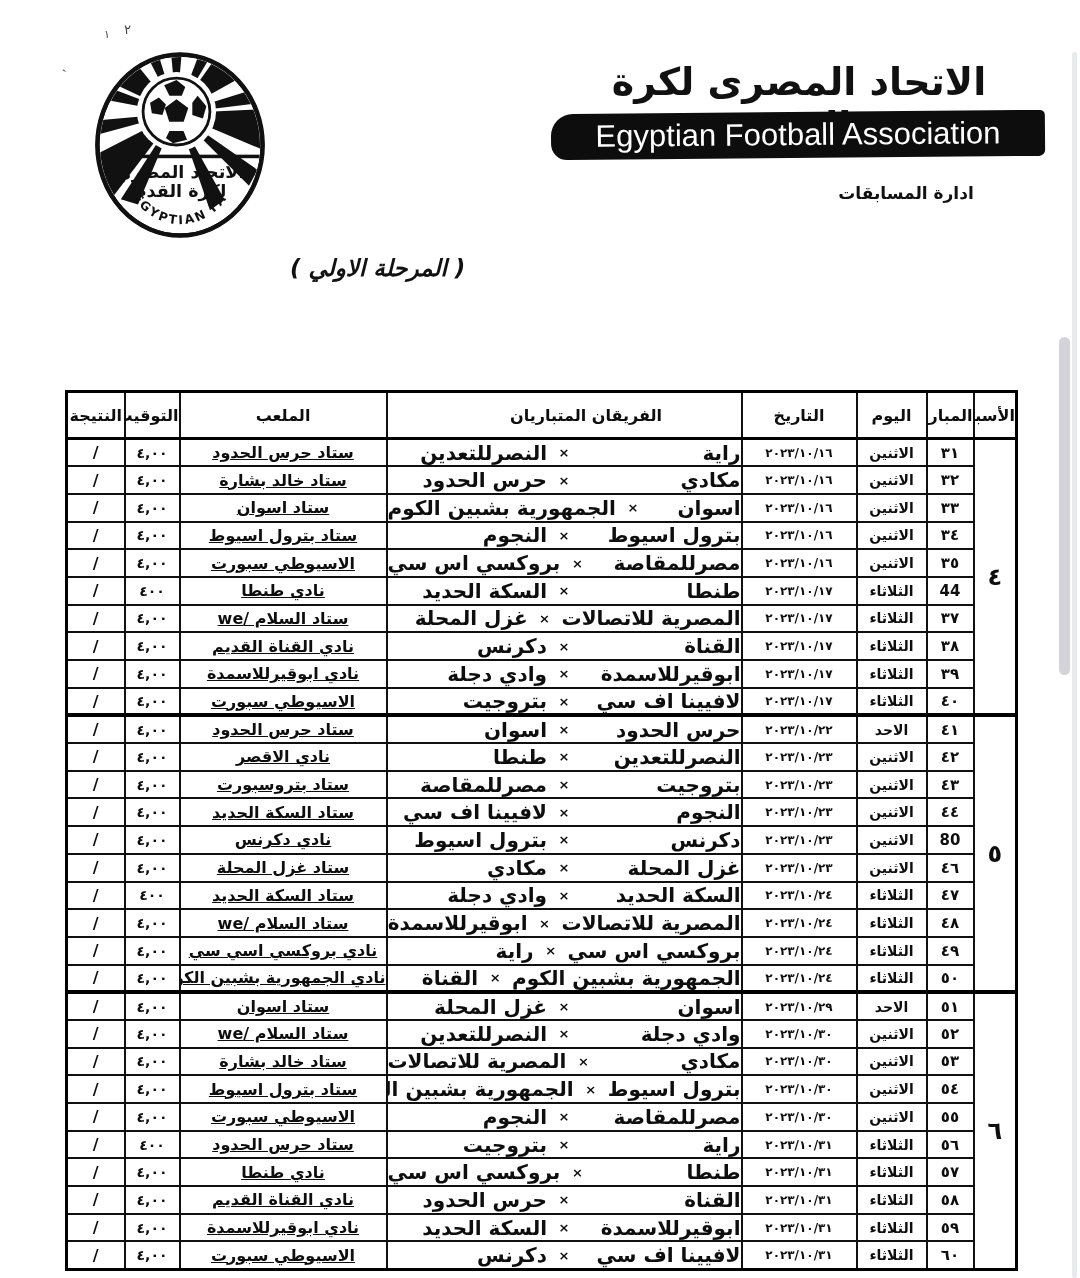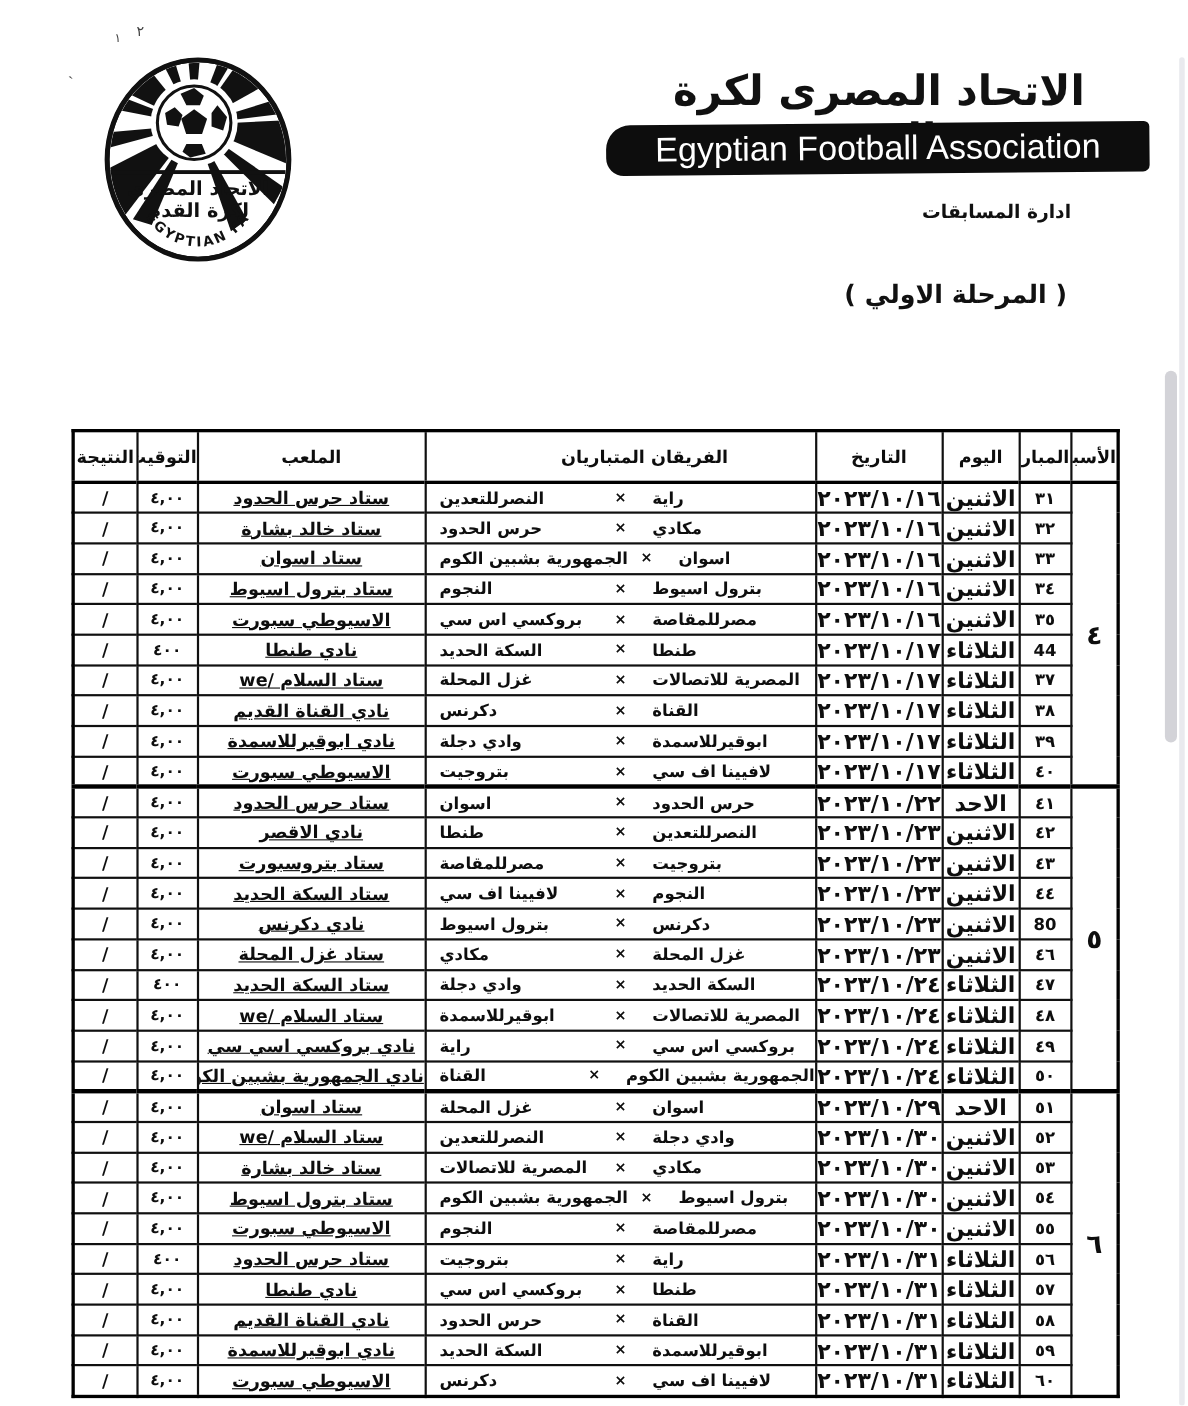--- a/index.html
+++ b/index.html
@@ -9,45 +9,45 @@
   .logo{position:absolute;left:92px;top:50px;width:176px;height:190px;}
   .efa-title{position:absolute;top:60px;left:556px;width:486px;text-align:center;
              font-size:38px;font-weight:bold;direction:rtl;letter-spacing:0px;}
   .efa-banner{position:absolute;top:112px;left:551px;width:494px;height:46px;background:#0d0d0d;
               color:#fff;border-radius:22px 5px 6px 16px;display:flex;align-items:center;justify-content:center;
               font-family:"Liberation Sans",sans-serif;font-size:31px;transform:rotate(-0.5deg);}
   .dept{position:absolute;top:183px;left:838px;width:136px;text-align:center;direction:rtl;
         font-size:17px;font-weight:bold;}
   .sub1{position:absolute;top:194px;left:290px;width:680px;text-align:center;direction:rtl;
         font-size:25px;font-weight:bold;}
-  .sub2{position:absolute;top:255px;left:290px;width:680px;text-align:right;direction:rtl;
-        font-size:23px;font-weight:bold;}
+  .sub2{position:absolute;top:255px;left:290px;width:680px;text-align:left;direction:rtl;
+        font-size:23px;font-weight:bold;font-style:italic;}
   .sub3{position:absolute;top:298px;left:290px;width:680px;text-align:center;direction:rtl;
         font-size:25px;font-weight:bold;}
   .hmark{position:absolute;font-size:13px;color:#222;opacity:.85;}
   
   .sched{position:absolute;left:65px;top:390px;width:950px;border-collapse:collapse;
          table-layout:fixed;direction:rtl;border:3px solid #000;}
   .sched th,.sched td{border:2px solid #101010;padding:0;text-align:center;vertical-align:middle;
          font-weight:bold;white-space:nowrap;overflow:hidden;color:#0e0e0e;}
   .sched thead tr{height:47px;}
   .sched tbody tr{height:27.7px;}
   .sched thead th{font-size:16px;border-bottom:3px solid #000;text-align:center;}
   th.w-h,th.m-h{font-size:12.5px;}
   th.t-h{font-size:17px;padding-left:44px;}
   tr.block-start td{border-top:4px solid #000;}
   td.week-cell{font-size:24px;}
   td.num-cell{font-size:15px;margin-left:14px;}
-  td.day-cell{font-size:20px;}
-  td.date-cell{font-size:20px;margin-top:48px;}
+  td.day-cell{font-size:14px;}
+  td.date-cell{font-size:12px;margin-top:48px;}
   td.stadium-cell{font-size:16px;text-decoration:underline;}
   td.time-cell{font-size:14px;}
   td.result-cell{font-size:16px;}
   .teams-wrap{display:flex;direction:rtl;align-items:center;width:100%;}
-  .teams-wrap .team{flex:1 1 0;text-align:left;font-size:15px;font-weight:bold;padding-left:12px;}
+  .teams-wrap .team{flex:1 1 0;text-align:right;font-size:20px;font-weight:bold;}
   .teams-wrap .x-sep{width:34px;flex:0 0 34px;font-size:13px;font-weight:bold;}
   
   .scroll-track{position:absolute;left:1072px;top:52px;width:5px;height:1226px;
                 background:#e9eaee;border-radius:3px;}
   .scroll-thumb{position:absolute;left:1059px;top:337px;width:11px;height:338px;
                 background:#d3d3d8;border-radius:6px;}
 </style>
 </head>
 <body>
 

